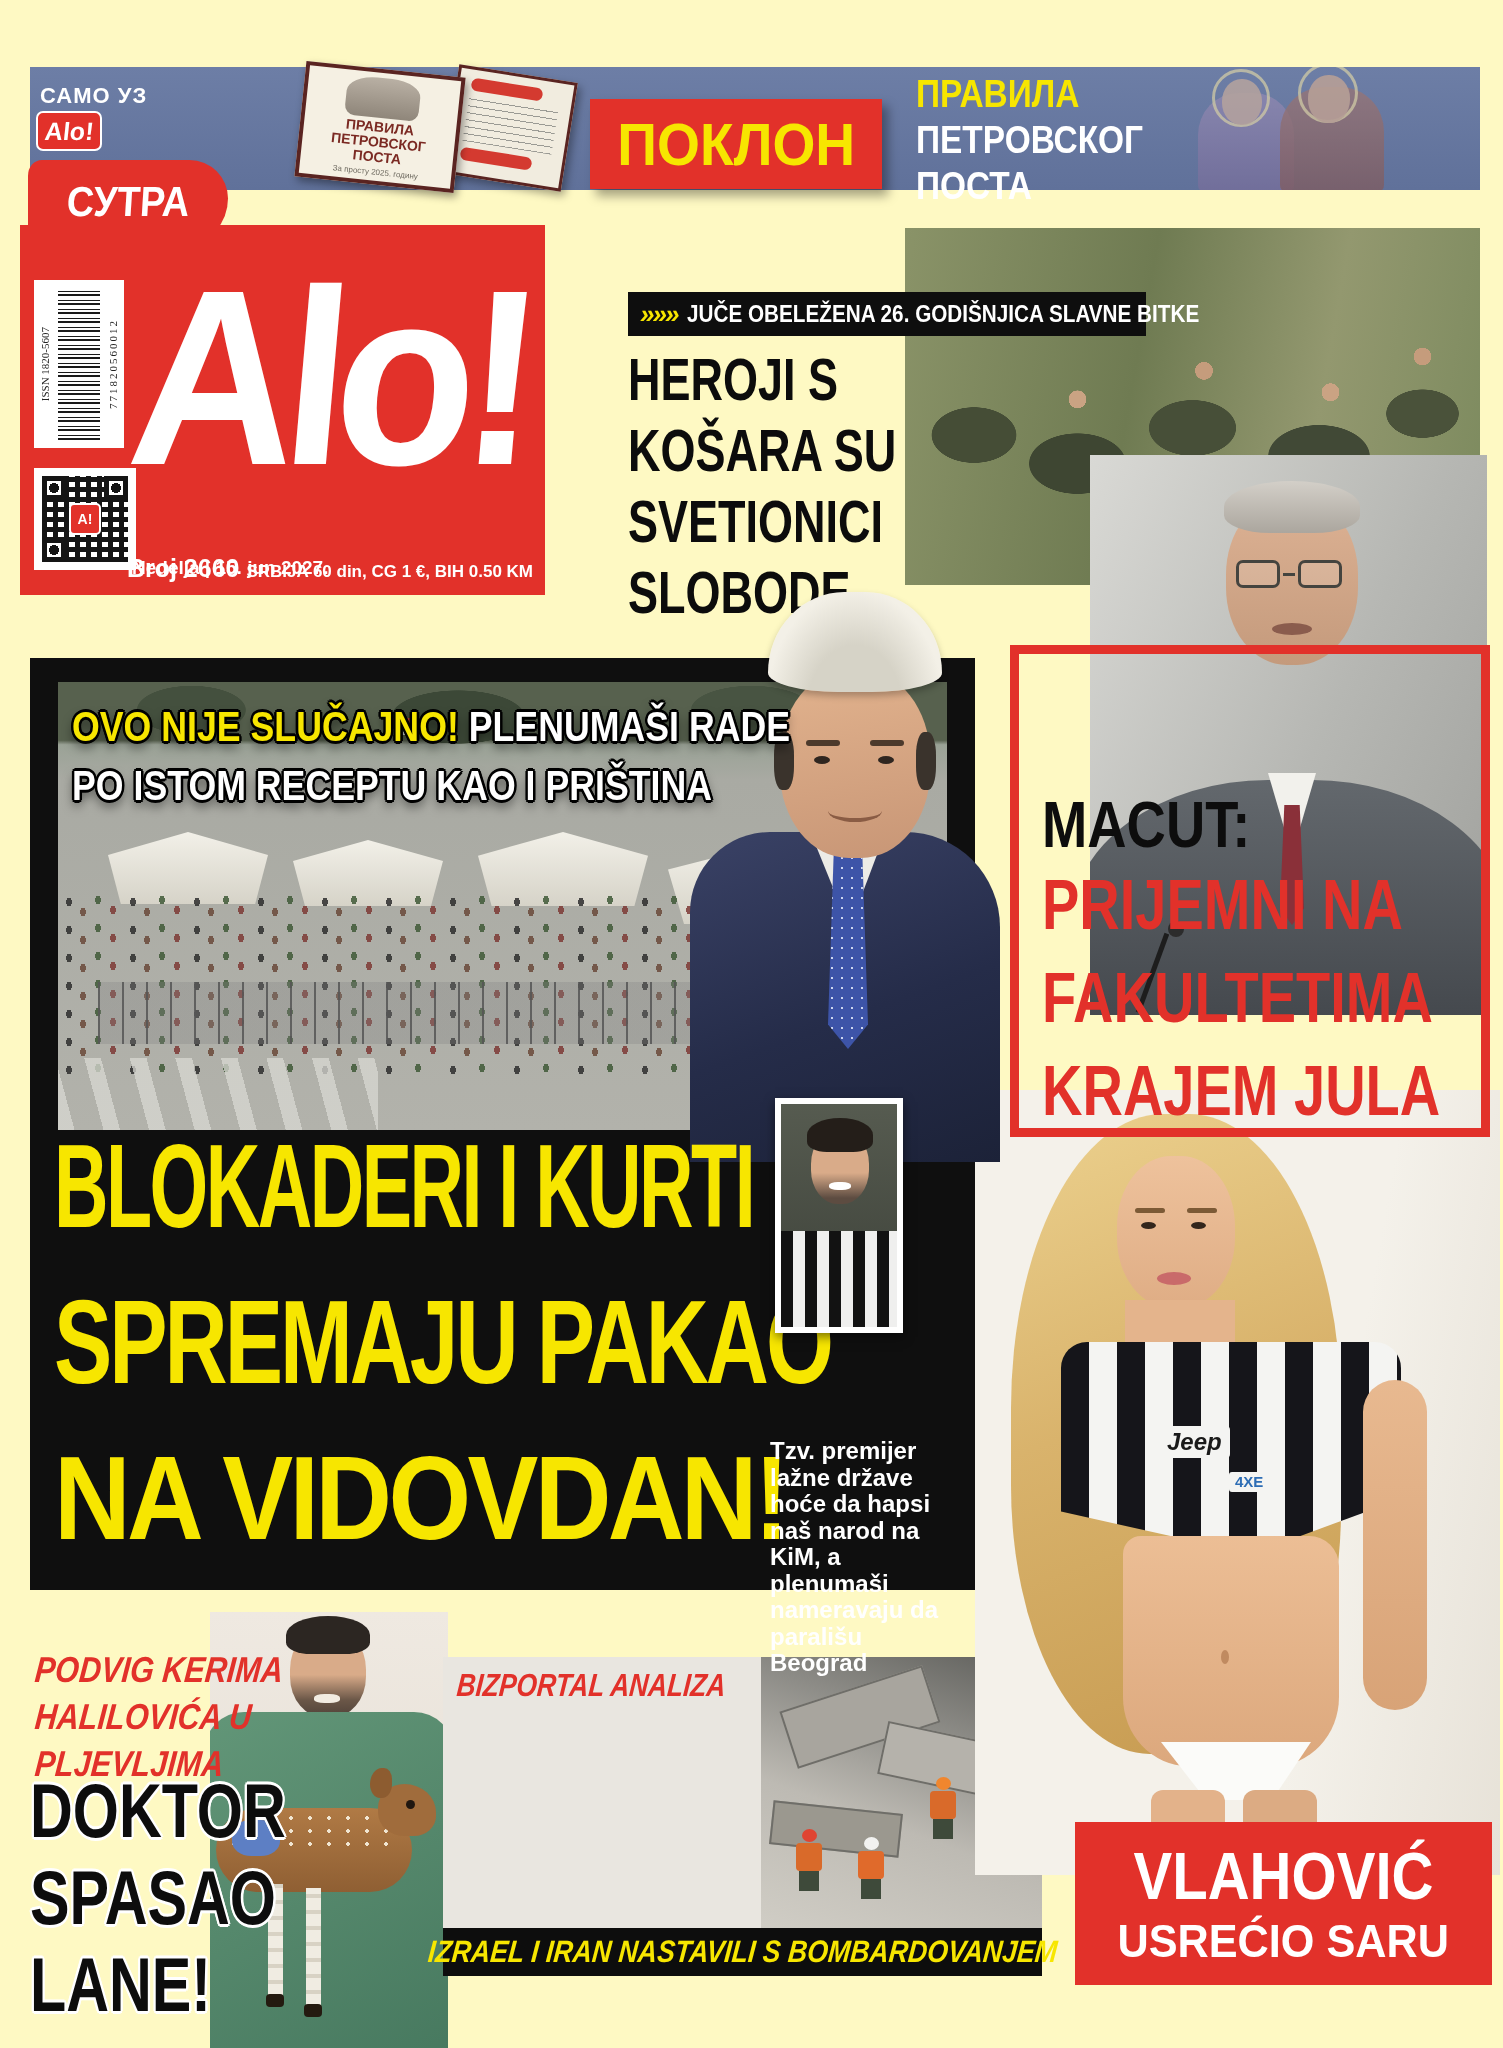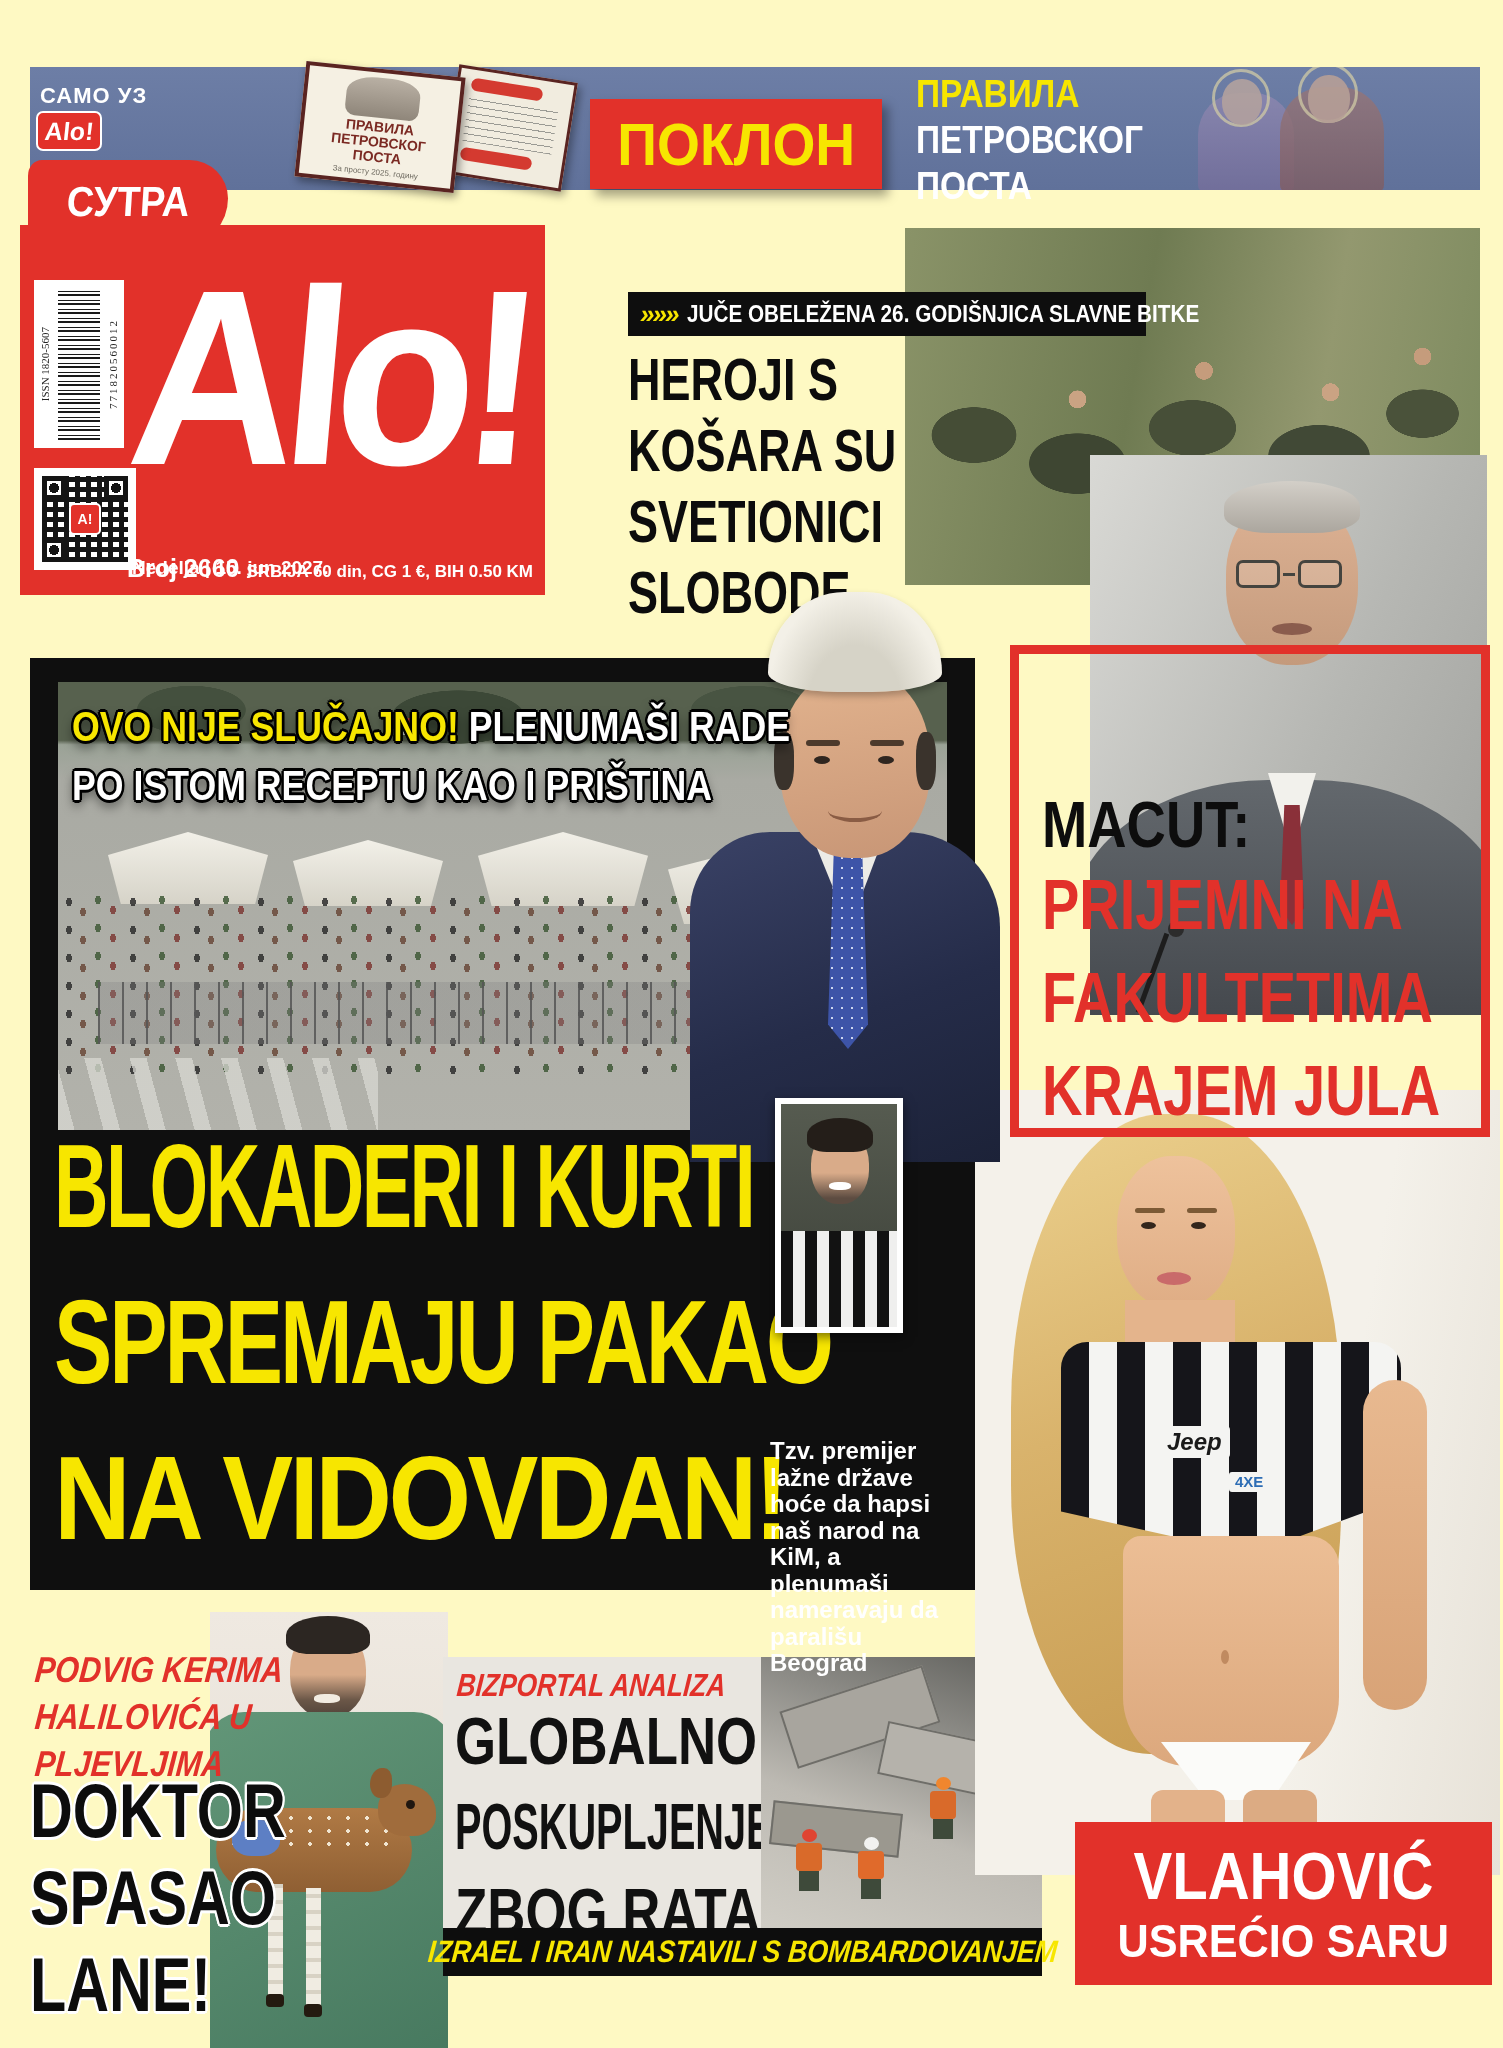--- a/index.html
+++ b/index.html
@@ -252,25 +252,20 @@
   <div class="abs b" style="left:30px;top:1778px;line-height:66px;z-index:2">
     <div class="cn ow" style="font-size:76px;color:#0d0d0d;transform:scaleX(.78)">DOKTOR</div><br>
     <div class="cn ow" style="font-size:76px;color:#0d0d0d;transform:scaleX(.78)">SPASAO</div><br>
     <div class="cn ow" style="font-size:76px;color:#0d0d0d;transform:scaleX(.78)">LANE!</div>
   </div>
 
   <div class="abs" style="left:443px;top:1657px;width:599px;height:271px;background:#e9e6e0">
     <div class="abs b it" style="left:14px;top:10px">
       <span class="cn" style="font-size:32px;color:#e2312a;transform:scaleX(.82) skewX(-6deg)">BIZPORTAL ANALIZA</span>
     </div>
-    <div class="abs b" style="left:12px;top:50px;line-height:68px">
-      <div class="cn" style="font-size:66px;color:#111;transform:scaleX(.8)">GLOBALNO</div><br>
-      <div class="cn" style="font-size:64px;color:#111;transform:scaleX(.62);font-weight:700">POSKUPLJENJE</div><br>
-      <div class="cn" style="font-size:66px;color:#111;transform:scaleX(.8)">ZBOG RATA</div>
-    </div>
 
     <div class="abs photo" style="right:0;top:0;width:281px;height:271px;background:linear-gradient(200deg,#5e5e5a,#8d8c87 30%,#bdbab3 60%,#d0cdc5)">
       <div class="abs" style="left:24px;top:30px;width:150px;height:60px;background:#a8a59e;border:2px solid #6f6e69;transform:rotate(-18deg)"></div>
       <div class="abs" style="left:120px;top:80px;width:160px;height:54px;background:#b5b2ab;border:2px solid #6f6e69;transform:rotate(12deg)"></div>
       <div class="abs" style="left:10px;top:150px;width:130px;height:44px;background:#9b988f;border:2px solid #6f6e69;transform:rotate(6deg)"></div>
       <div class="wk" style="left:34px;top:172px">
         <div class="hd" style="background:#e04432"></div>
         <div class="bd" style="background:#d96a2a"></div>
         <div class="lg"></div>
       </div>

